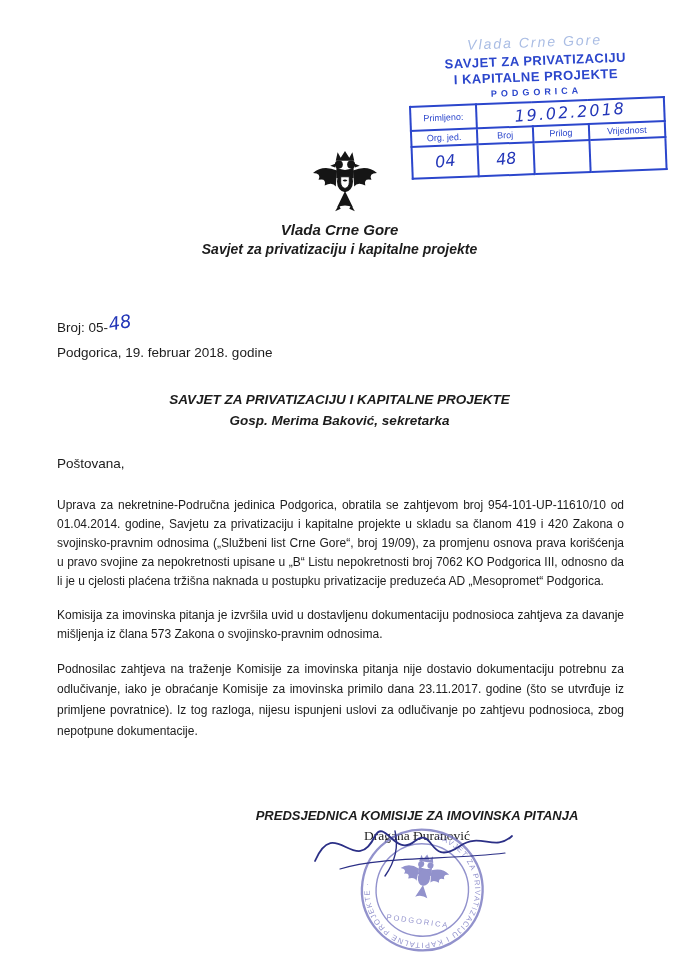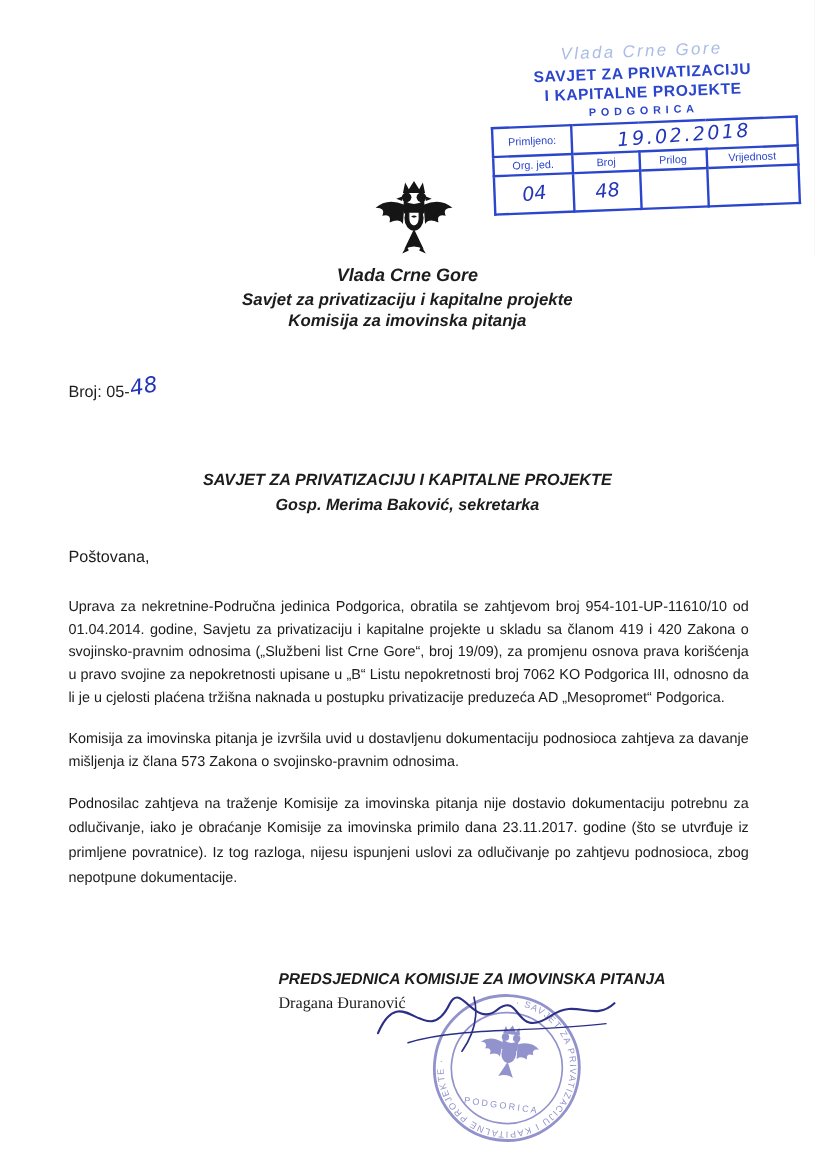--- a/index.html
+++ b/index.html
@@ -59,21 +59,21 @@
     position:absolute;top:390px;left:0;right:0;text-align:center;
     font-weight:bold;font-style:italic;font-size:13.5px;line-height:1.55;
   }
   
   .salutation{position:absolute;top:456px;left:57px;font-size:13.5px;text-align:center;}
   .body-text{position:absolute;top:496px;left:57px;width:567px;font-size:12px;}
   .body-text p{margin:0 0 15px 0;text-align:justify;line-height:1.58;}
   .body-text p.p3{line-height:1.72;}
   
   .sign-block{
-    position:absolute;top:808px;left:232px;width:370px;text-align:left;
+    position:absolute;top:808px;left:232px;width:370px;text-align:center;
   }
   .sign-title{font-weight:bold;font-style:italic;font-size:13px;}
   .sign-name{font-size:13.5px;margin-top:5px;font-family:Liberation Serif, serif;}
   .seal{position:absolute;top:824px;left:356px;opacity:.82;transform:rotate(8deg);}
   .signature-ink{position:absolute;top:806px;left:300px;}
 </style>
 </head>
 <body>
 
 <div class="page">
@@ -132,25 +132,25 @@
         <path d="M70 96 l6 10 -9-4z"></path>
       </g>
       <path d="M53 50 h14 v9 q0 8 -7 10 q-7 -2 -7 -10 Z" fill="#ffffff" stroke="#151515" stroke-width="1.5"></path>
       <path d="M56 56 q4 -3 8 0 q-4 3 -8 0" fill="#151515"></path>
     </svg>
   </div>
 
   <div class="letterhead">
     <div class="l1">Vlada Crne Gore</div>
     <div class="l2">Savjet za privatizaciju i kapitalne projekte</div>
-    <div class="l3">Komisija za imovinska pitanja</div>
   </div>
 
   <div class="reference">
     <div><span>Broj: 05-</span><span class="hw hw-refnum">48</span></div>
+    <div>Podgorica, 19. februar 2018. godine</div>
   </div>
 
   <div class="recipient">
     <div>SAVJET ZA PRIVATIZACIJU I KAPITALNE PROJEKTE</div>
     <div>Gosp. Merima Baković, sekretarka</div>
   </div>
 
   <div class="salutation">Poštovana,</div>
 
   <div class="body-text">

